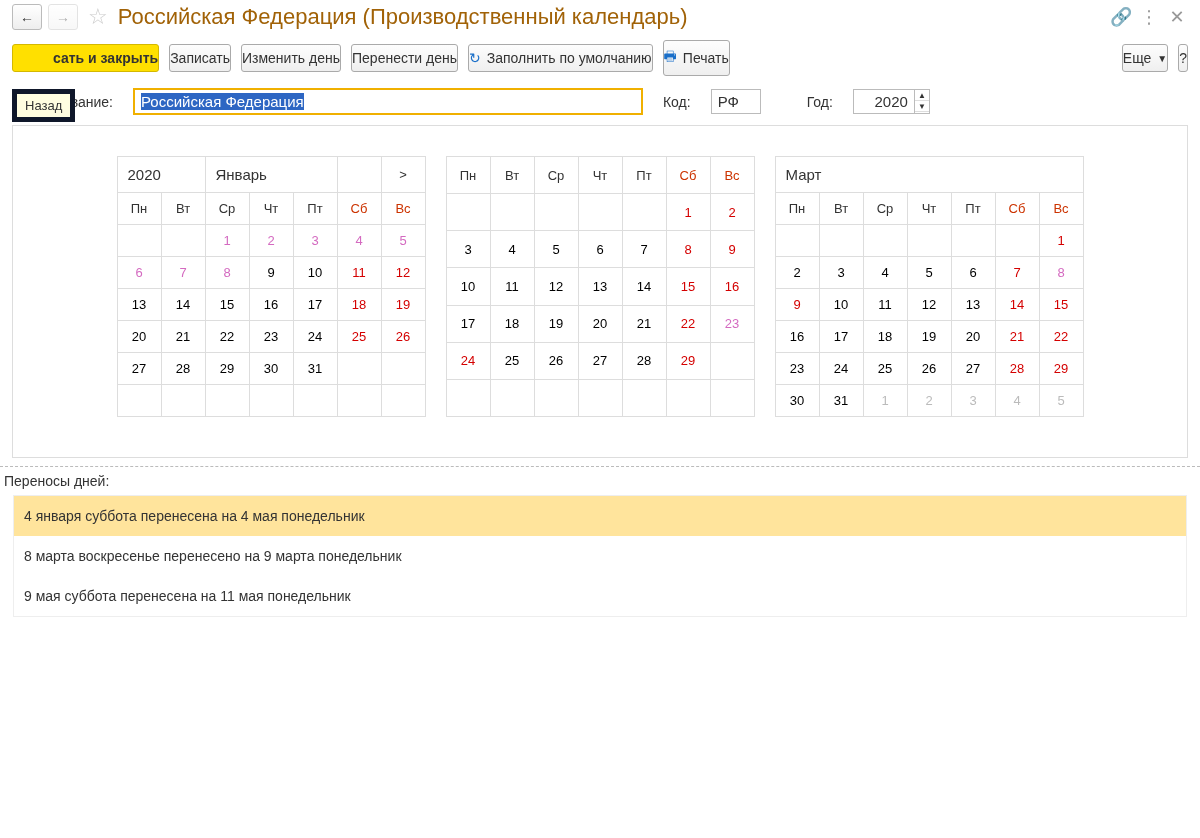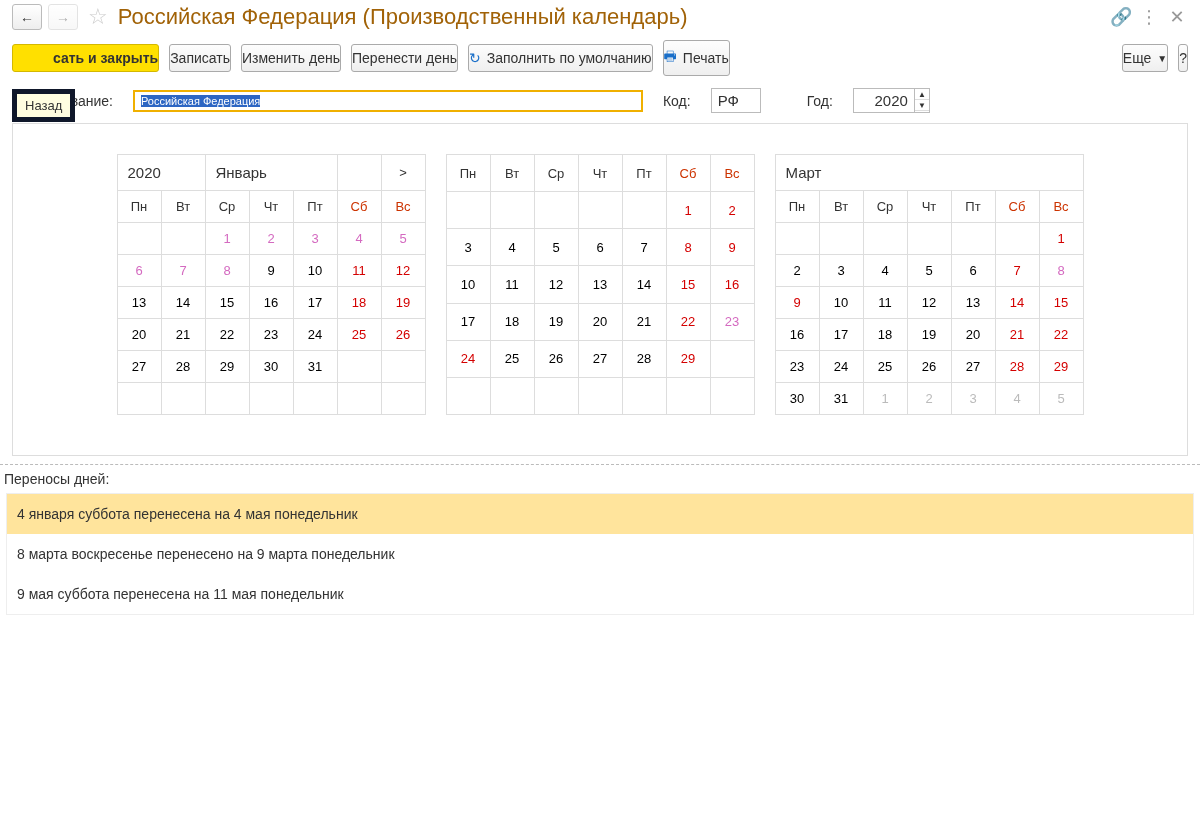--- a/index.html
+++ b/index.html
@@ -79,21 +79,21 @@
     display: flex;
     align-items: center;
     padding: 6px 12px 10px;
     gap: 20px;
   }
   .lbl { color: #333; }
   .name-input {
     border: 2px solid #f0b000;
     padding: 3px 6px;
     width: 510px;
-    font-size: 11px;
+    font-size: 15px;
     background: #fff;
   }
   .name-input .sel {
     background: #2d66c3;
     color: #fff;
   }
   .code-input {
     border: 1px solid #bbb;
     padding: 3px 6px;
     width: 50px;
@@ -142,21 +142,21 @@
   .nav-arrow {
     width:44px; text-align:center; cursor:pointer; font-size:16px;
   }
   .dashed {
     border-top: 1px dashed #bbb;
     margin: 8px 0 0;
   }
   .transfers-lbl { padding: 6px 4px; }
   .transfers {
     border: 1px solid #eee;
-    margin: 0 6px;
+    margin: 0 13px;
   }
   .trow {
     padding: 12px 10px;
     font-size: 14px;
   }
   .trow.sel { background: #ffe49c; }
   .ico-refresh::before { content:"↻"; color:#1a6fc9; }
   .ico-print::before { content:"🖶"; color:#1a6fc9; }
 </style>
 </head>

